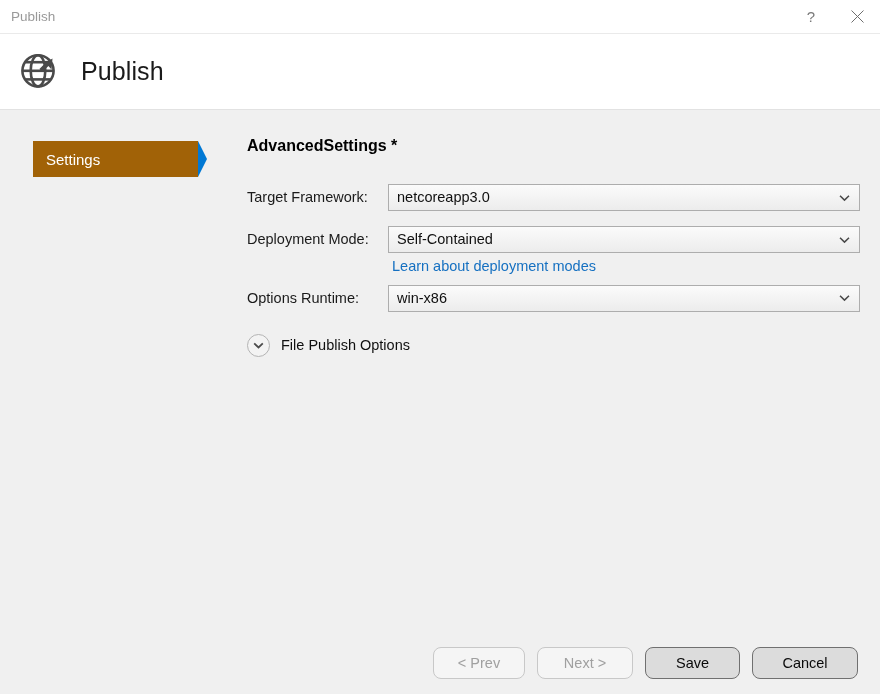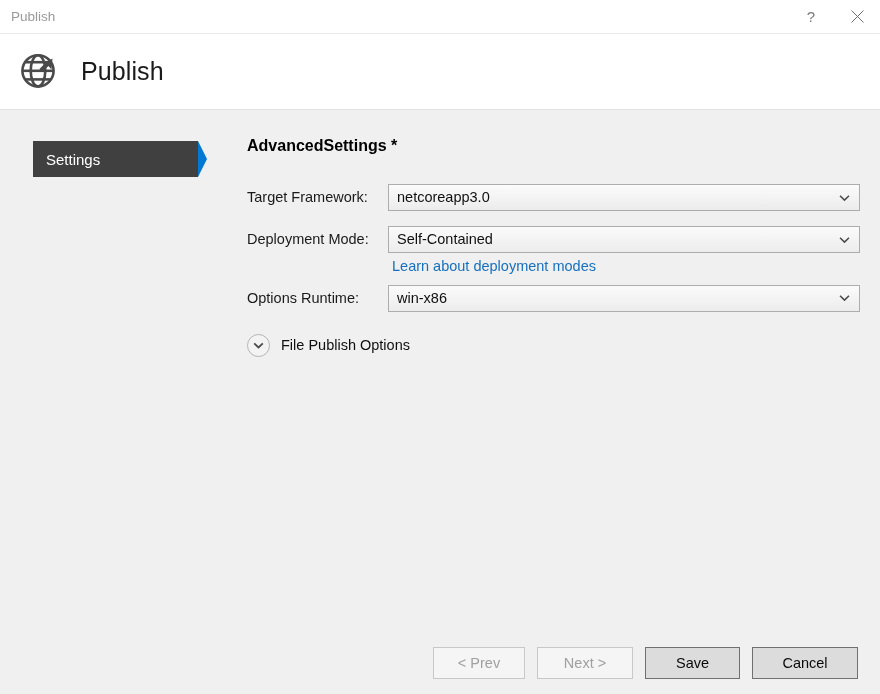--- a/index.html
+++ b/index.html
@@ -82,21 +82,21 @@
   
   .steps {
     position: absolute;
     left: 33px; top: 141px;
     width: 210px;
   }
   .step-tab {
     position: relative;
     width: 165px;
     height: 36px;
-    background: #404040;
+    background: #a16207;
     display: flex;
     align-items: center;
     cursor: default;
   }
   .step-tab .arrow {
     position: absolute;
     left: 165px; top: 0;
     width: 0; height: 0;
     border-top: 18px solid transparent;
     border-bottom: 18px solid transparent;
@@ -220,21 +220,21 @@
     padding-right: 22px;
     box-sizing: border-box;
   }
   .btn {
     height: 32px;
     width: 93px;
     margin-left: 12px;
     box-sizing: border-box;
     font-family: "Liberation Sans", sans-serif;
     font-size: 14.5px;
-    border-radius: 0;
+    border-radius: 8px;
     cursor: default;
     padding: 0;
     display: flex;
     align-items: center;
     justify-content: center;
     line-height: 1;
   }
   .btn.enabled {
     border: 1px solid #707070;
     background: #dcdcdc;

